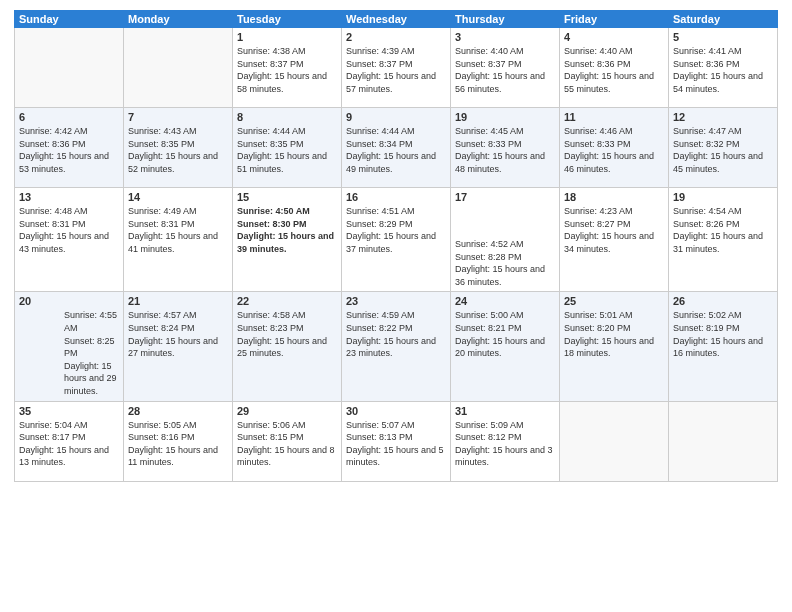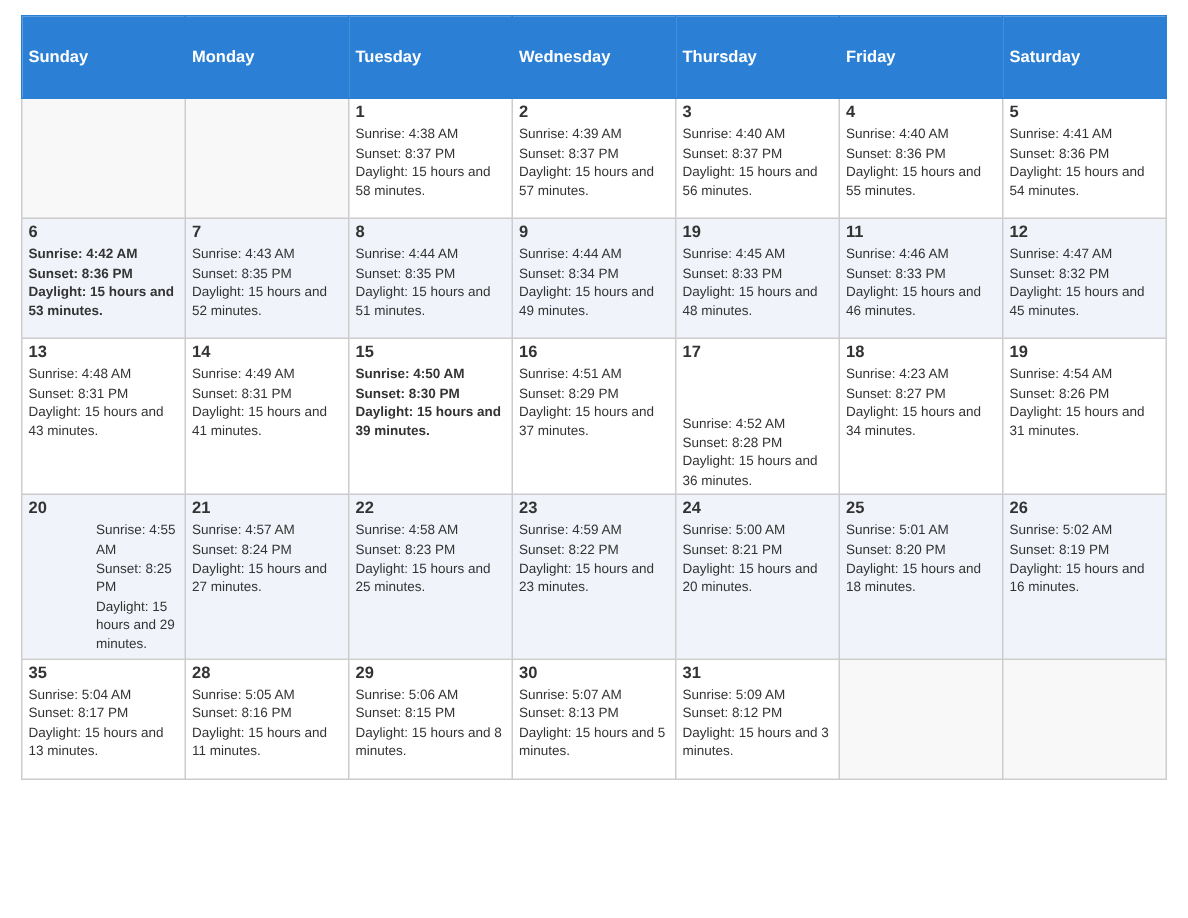--- a/index.html
+++ b/index.html
@@ -46,21 +46,21 @@
       color: #333;
     }
     .calendar {
       width: 100%;
       border-collapse: collapse;
       font-size: 10px;
     }
     .calendar th {
       background-color: #2b7fd4;
       color: #fff;
-      padding: 21px 4px;
+      padding: 2px 4px;
       text-align: left;
       font-size: 11px;
       font-weight: bold;
       border: 1px solid #2b7fd4;
     }
     .calendar td {
       border: 1px solid #ccc;
       vertical-align: top;
       padding: 3px 4px;
       width: calc(100% / 7);
@@ -143,21 +143,21 @@
           <td>
             <div class="day-number">5</div>
             <div class="day-info" style="white-space: pre-line;">Sunrise: 4:41 AM
 Sunset: 8:36 PM
 Daylight: 15 hours and 54 minutes.</div>
           </td>
         </tr>
         <tr class="row-even">
           <td>
             <div class="day-number">6</div>
-            <div class="day-info" style="white-space: pre-line; font-weight: bold;">Sunrise: 4:42 AM
+            <div class="day-info" style="white-space: pre-line;">Sunrise: 4:42 AM
 Sunset: 8:36 PM
 Daylight: 15 hours and 53 minutes.</div>
           </td>
           <td>
             <div class="day-number">7</div>
             <div class="day-info" style="white-space: pre-line;">Sunrise: 4:43 AM
 Sunset: 8:35 PM
 Daylight: 15 hours and 52 minutes.</div>
           </td>
           <td>

